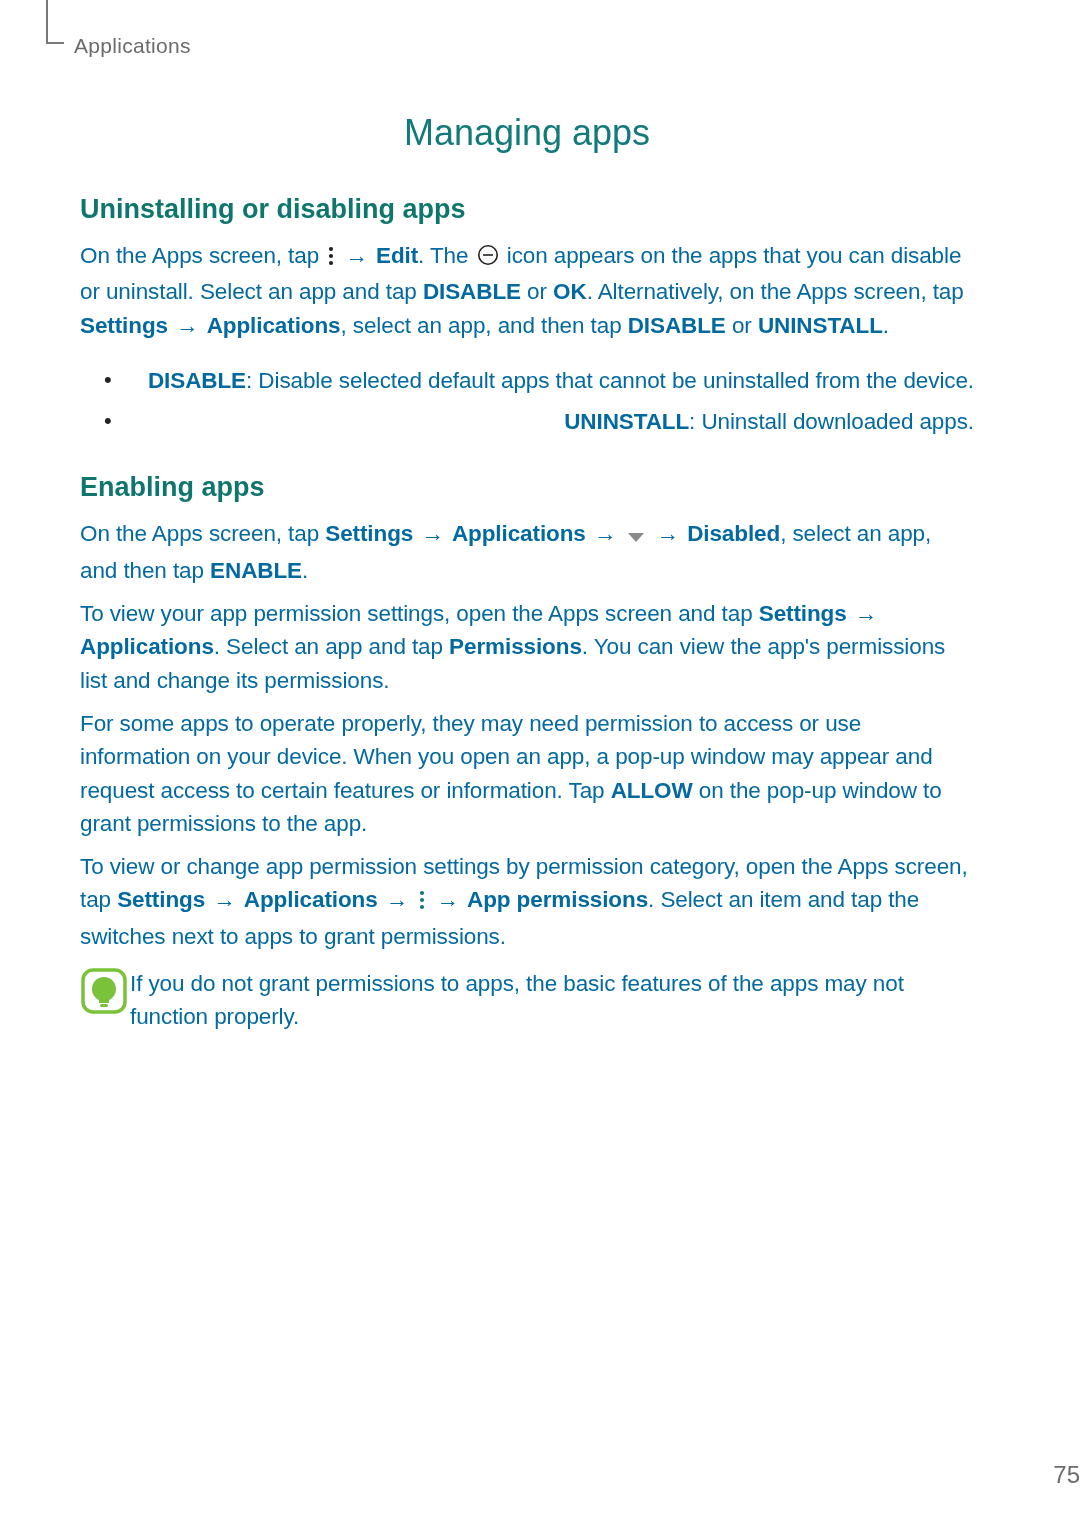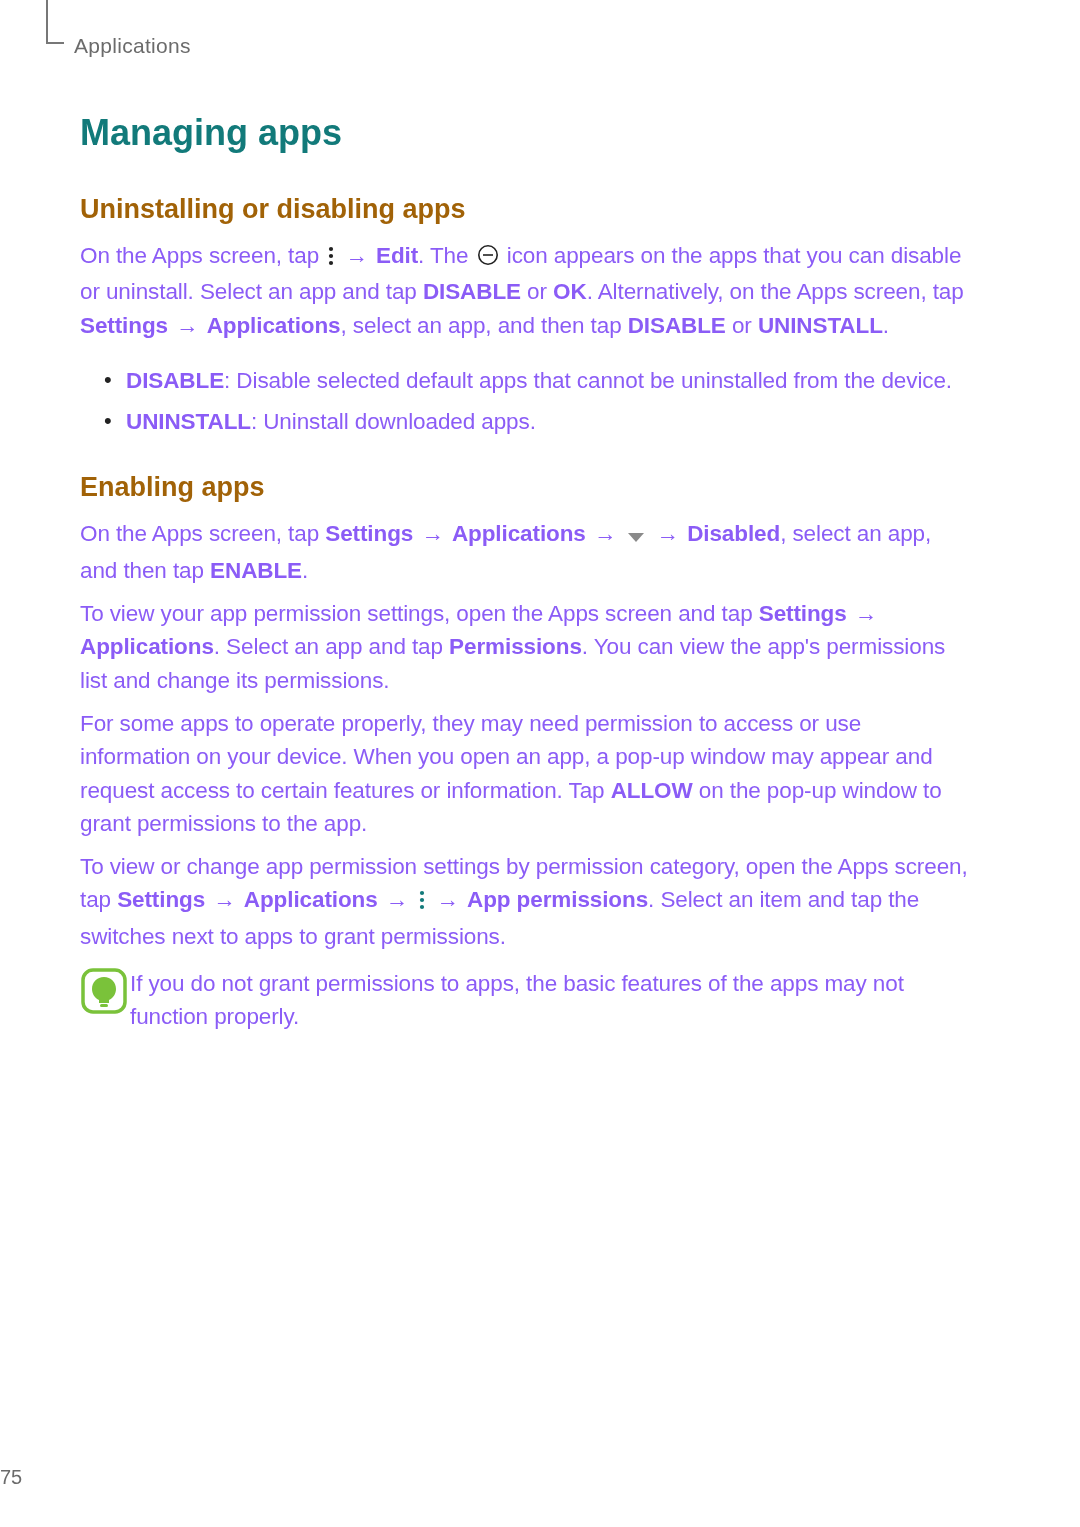--- a/index.html
+++ b/index.html
@@ -22,42 +22,44 @@
   }
   .breadcrumb {
     font-size: 21px;
     color: #6b6b6b;
     letter-spacing: 0.3px;
     margin-bottom: 54px;
     margin-left: -6px;
   }
   h1.title {
     font-size: 36px;
-    font-weight: 700;
+    font-weight: 400;
     color: #127a7a;
     margin-bottom: 40px;
+    text-align: center;
   }
   h2.subhead {
     font-size: 27px;
     font-weight: 700;
-    color: #a16207;
+    color: #0f766e;
     margin: 34px 0 14px 0;
   }
   .body-text, .list-text {
     font-size: 22.5px;
     line-height: 1.48;
-    color: #8b5cf6;
+    color: #0369a1;
     letter-spacing: -0.1px;
   }
   .para { margin-bottom: 10px; }
   .bold { font-weight: 700; }
   ul.bullets {
     list-style: none;
     padding-left: 24px;
     margin: 22px 0 4px 0;
+    text-align: right;
   }
   ul.bullets li {
     position: relative;
     padding-left: 22px;
     margin-bottom: 8px;
   }
   ul.bullets li::before {
     content: "•";
     position: absolute;
     left: 0; top: 0;
@@ -72,23 +74,24 @@
   .note-box {
     display: flex;
     align-items: flex-start;
     gap: 2px;
     margin-top: 14px;
   }
   .note-icon-slot { flex: 0 0 48px; }
   .page-num {
     position: absolute;
     bottom: 38px; left: 0; right: 0;
-    text-align: left;
-    font-size: 20px;
+    text-align: right;
+    font-size: 24px;
     color: #6b6b6b;
+    padding-left: 20px;
   }
   .arrow { padding: 0 2px; }
 </style>
 </head>
 <body>
 
 <div class="header-mark"></div>
 
 <div class="page">
 

